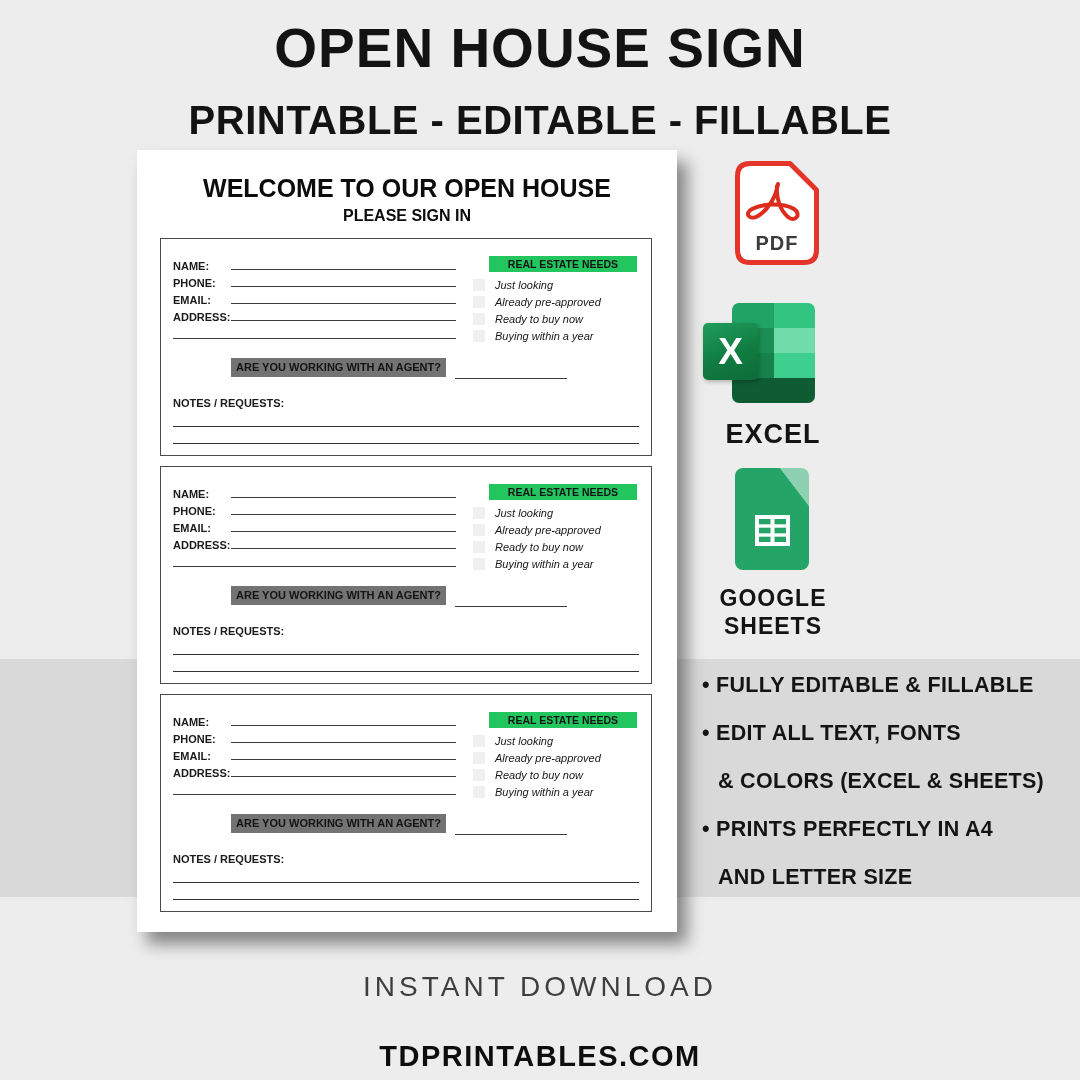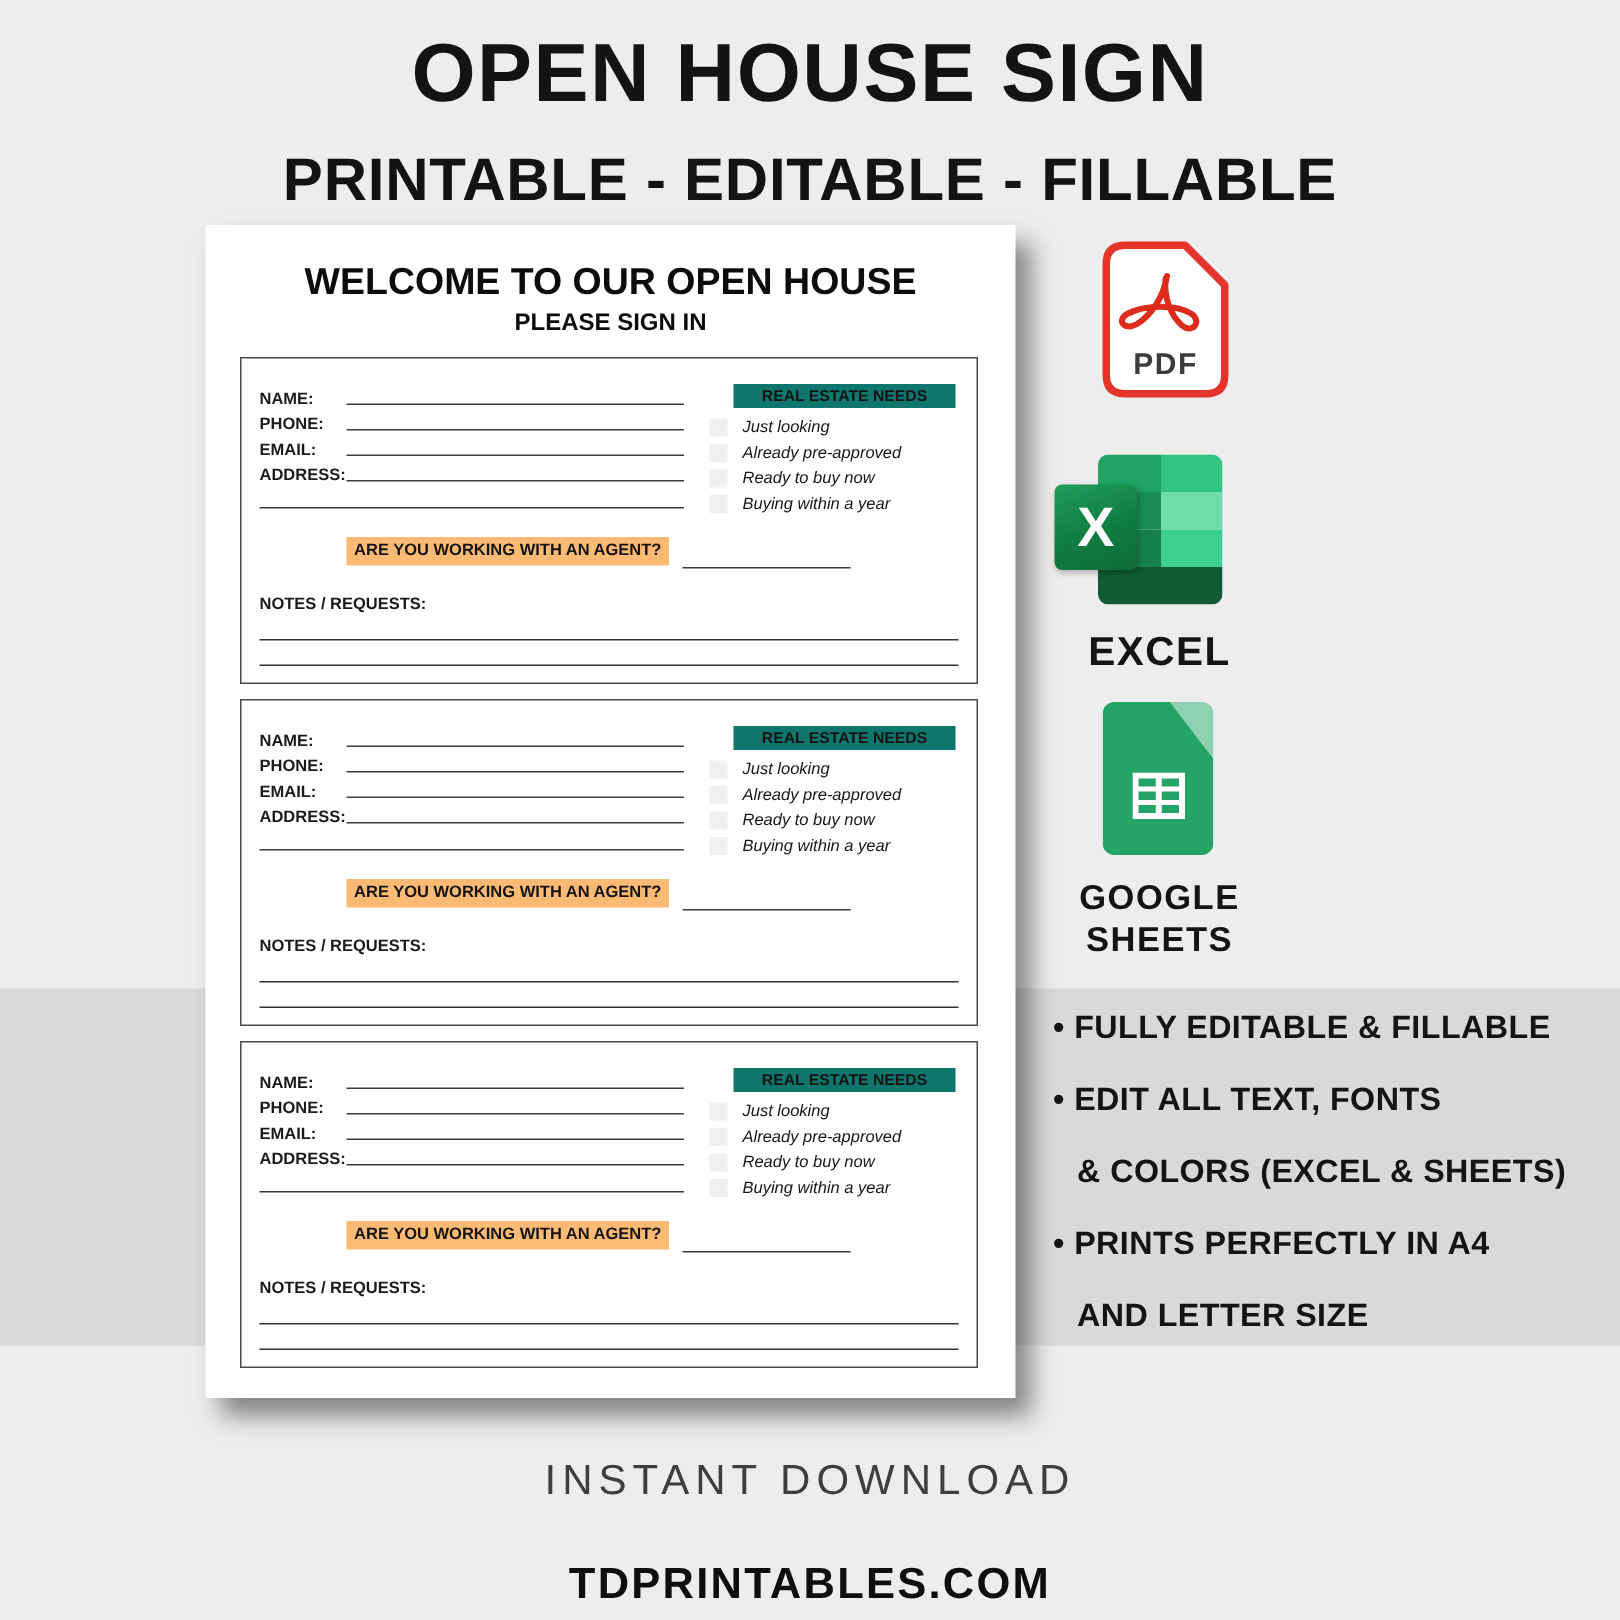--- a/index.html
+++ b/index.html
@@ -42,30 +42,30 @@
 
   .sec-left { position:absolute; left:12px; top:16px; width:283px; }
   .field-row { display:flex; align-items:flex-end; height:17px; }
   .field-label { width:58px; font-size:11px; font-weight:700; color:#1a1a1a; }
   .field-line { flex:1; border-bottom:1.3px solid #3d3d3d; margin-bottom:2px; }
   .extra-line { border-bottom:1.3px solid #3d3d3d; margin-top:15px; }
 
   .sec-right { position:absolute; left:312px; top:17px; width:166px; }
   .needs-header {
     margin-left:16px; width:148px; height:16px; line-height:16px;
-    background:#0f766e; text-align:center; font-size:10.5px; font-weight:700; color:#141414;
+    background:#22c55e; text-align:center; font-size:10.5px; font-weight:700; color:#141414;
     margin-bottom:4px;
   }
   .need-row { display:flex; align-items:center; height:17px; }
   .need-box { width:12px; height:12px; background:#F0F0F0; flex:none; margin-right:10px; }
   .need-label { font-size:11px; font-style:italic; color:#161616; }
 
   .agent-row { position:absolute; left:70px; top:119px; display:flex; align-items:flex-end; }
   .agent-bar {
-    width:215px; height:19px; line-height:19px; background:#fdba74;
+    width:215px; height:19px; line-height:19px; background:#737373;
     text-align:center; font-size:11px; font-weight:700; color:#141414;
   }
   .agent-line { width:112px; margin-left:9px; margin-bottom:-2px; border-bottom:1.3px solid #3d3d3d; height:17px; }
 
   .notes-label { position:absolute; left:12px; top:158px; font-size:11px; font-weight:700; color:#1a1a1a; }
   .notes-line { position:absolute; left:12px; right:12px; top:187px; border-bottom:1.4px solid #333; }
   .notes-line.second { top:204px; }
 
   
   .pdf-icon { position:absolute; left:734px; top:160px; width:86px; height:106px; }

